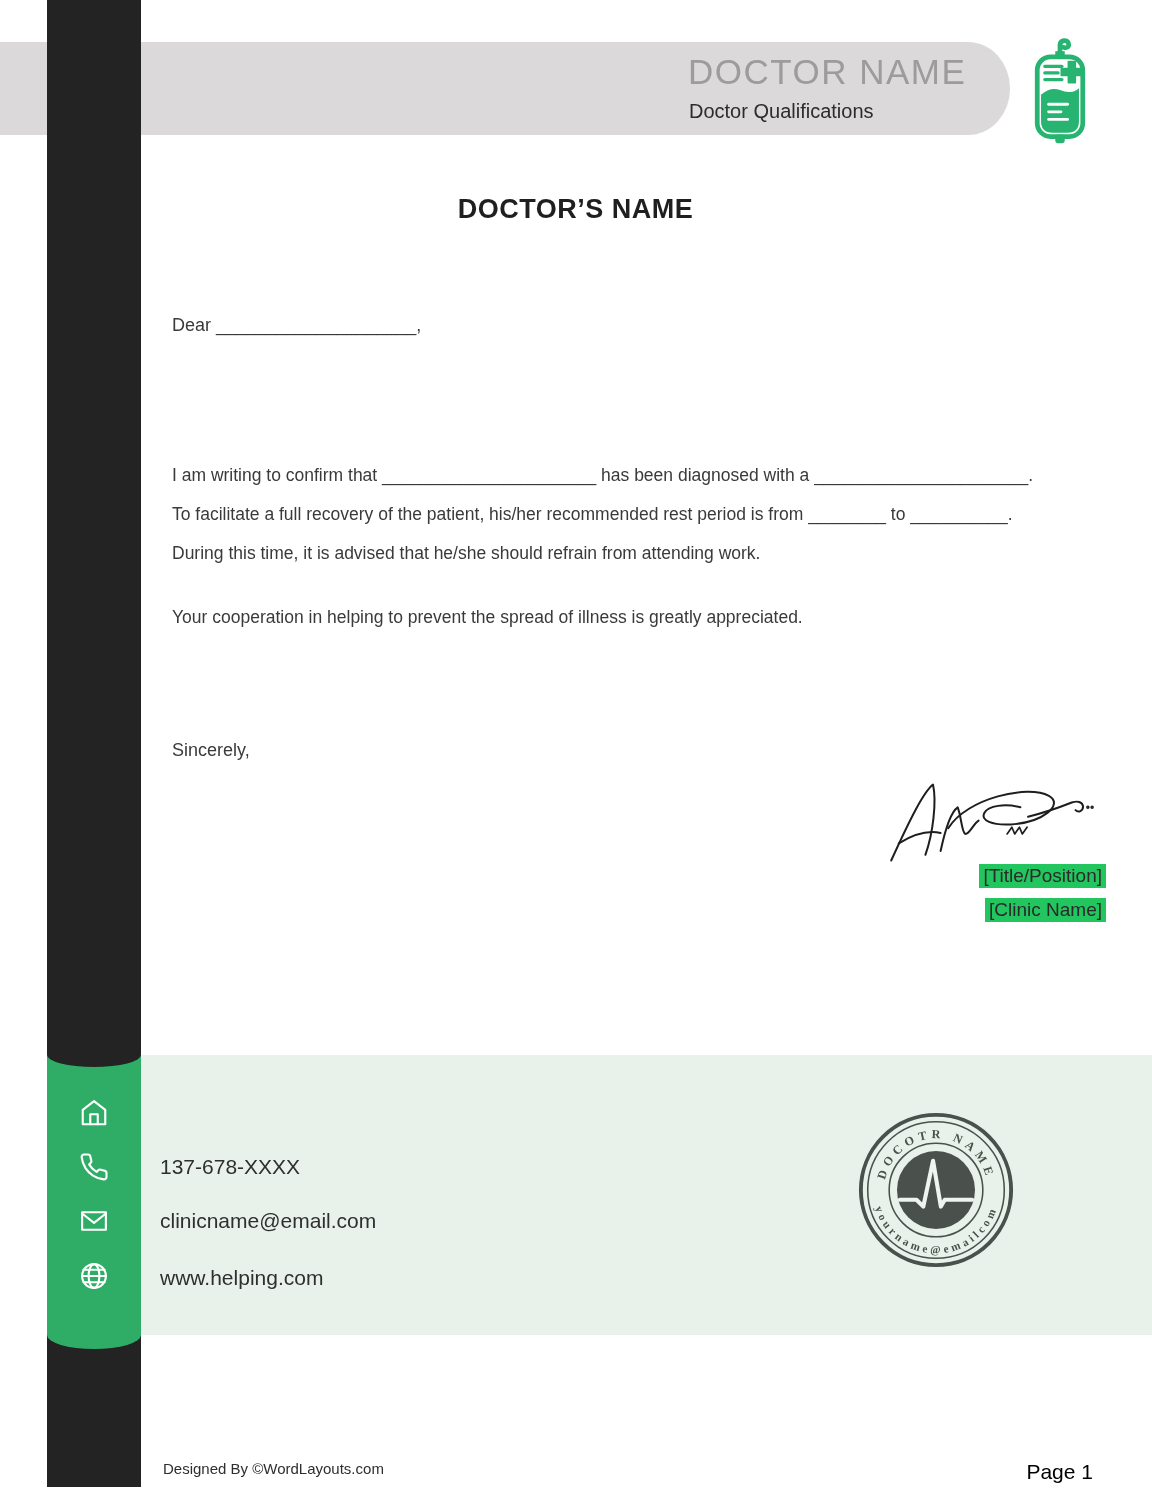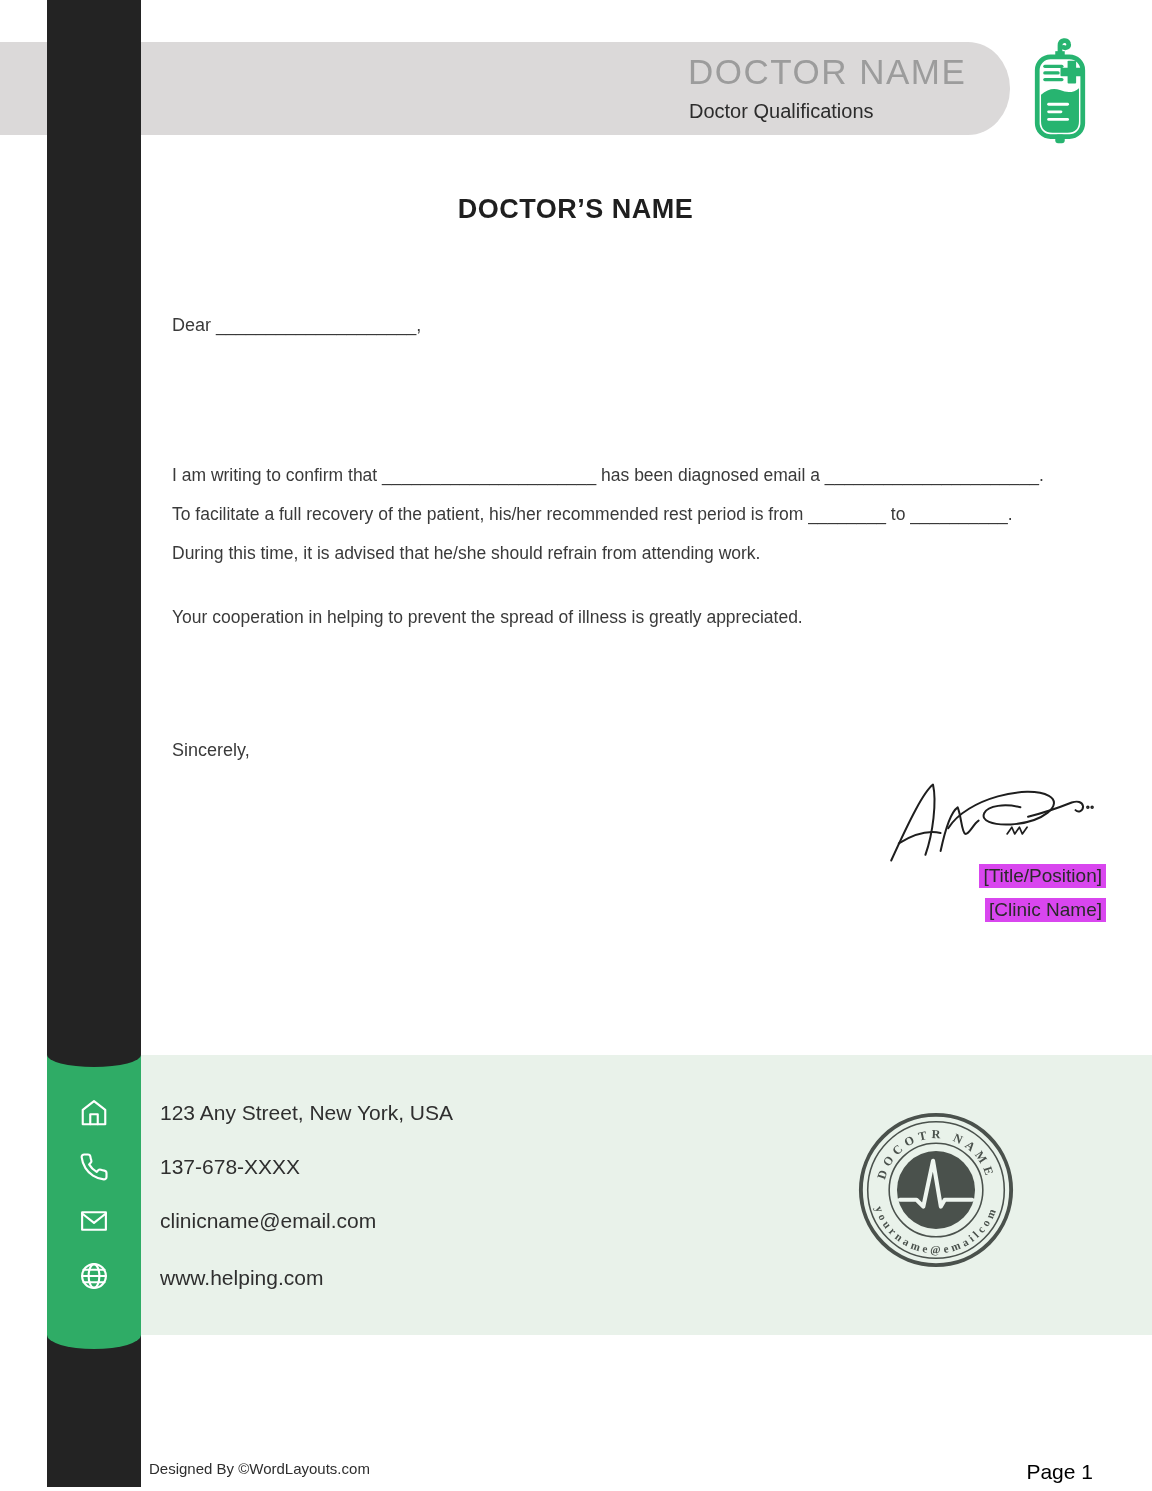--- a/index.html
+++ b/index.html
@@ -59,27 +59,27 @@
   .body-lines{position:absolute;left:172px;top:456px;font-size:17.5px;line-height:39px;color:#3a3a3a;}
   .body-lines div{white-space:nowrap;}
   .coop-line{position:absolute;left:172px;top:607px;font-size:17.5px;color:#3a3a3a;white-space:nowrap;}
   .closing{position:absolute;left:172px;top:740px;font-size:18px;color:#3a3a3a;}
   .signature{position:absolute;left:885px;top:775px;width:210px;height:95px;}
   .placeholders{
     position:absolute;right:69px;top:864px;
     display:flex;flex-direction:column;align-items:flex-end;gap:10px;
   }
   .placeholder{
-    background:#d946ef;color:#2a2a2a;font-size:19px;
+    background:#22c55e;color:#2a2a2a;font-size:19px;
     padding:1px 4px;white-space:nowrap;
   }
   
   .stamp{position:absolute;left:856px;top:1110px;width:160px;height:160px;}
   
-  .footer-credit{position:absolute;left:149px;top:1460px;font-size:15px;color:#2e2e2e;}
+  .footer-credit{position:absolute;left:163px;top:1460px;font-size:15px;color:#2e2e2e;}
   .page-number{position:absolute;right:82px;top:1460px;font-size:21px;color:#000000;}
 </style>
 </head>
 <body>
 
 <div class="page">
 
   <div class="gray-band"></div>
   <div class="doctor-name">DOCTOR NAME</div>
   <div class="doctor-quals">Doctor Qualifications</div>
@@ -133,21 +133,20 @@
   <div class="side-icon" style="top:1261px">
     <svg viewBox="0 0 24 24" fill="none" stroke="#ffffff" stroke-width="1.7" stroke-linecap="round" stroke-linejoin="round">
       <circle cx="12" cy="12" r="9.5"></circle>
       <ellipse cx="12" cy="12" rx="4.3" ry="9.5"></ellipse>
       <line x1="2.5" y1="12" x2="21.5" y2="12"></line>
       <line x1="3.6" y1="7" x2="20.4" y2="7"></line>
       <line x1="3.6" y1="17" x2="20.4" y2="17"></line>
     </svg>
   </div>
 
-  <div class="contact-text" style="top:1101px">123 Any Street, New York, USA</div>
   <div class="contact-text" style="top:1155px">137-678-XXXX</div>
   <div class="contact-text" style="top:1209px">clinicname@email.com</div>
   <div class="contact-text" style="top:1266px">www.helping.com</div>
 
   <svg class="stamp" viewBox="0 0 164 164">
     <defs>
       <path id="arcTop" d="M 29,82 A 53,53 0 0 1 135,82" fill="none"></path>
       <path id="arcBottom" d="M 17,82 A 65,65 0 0 0 147,82" fill="none"></path>
     </defs>
     <circle cx="82" cy="82" r="77" fill="none" stroke="#4a514c" stroke-width="4"></circle>
@@ -159,21 +158,21 @@
       <textPath href="#arcTop" startOffset="50%" text-anchor="middle">DOCOTR NAME</textPath>
     </text>
     <text font-family="Liberation Serif, serif" font-size="11.5" font-weight="bold" letter-spacing="3.5" fill="#4a514c">
       <textPath href="#arcBottom" startOffset="50%" text-anchor="middle">yourname@emailcom</textPath>
     </text>
   </svg>
 
   <div class="note-title">DOCTOR’S NAME</div>
   <div class="salutation">Dear ____________________,</div>
   <div class="body-lines">
-    <div>I am writing to confirm that ______________________ has been diagnosed email a ______________________.</div>
+    <div>I am writing to confirm that ______________________ has been diagnosed with a ______________________.</div>
     <div>To facilitate a full recovery of the patient, his/her recommended rest period is from ________ to __________.</div>
     <div>During this time, it is advised that he/she should refrain from attending work.</div>
   </div>
   <div class="coop-line">Your cooperation in helping to prevent the spread of illness is greatly appreciated.</div>
   <div class="closing">Sincerely,</div>
 
   <svg class="signature" viewBox="0 0 220 100">
     <g stroke="#1e1e1e" fill="none" stroke-width="2.1" stroke-linecap="round" stroke-linejoin="round">
       <path d="M6,90 C26,46 40,18 50,10 C54,28 50,62 42,84"></path>
       <path d="M14,72 C30,62 44,58 58,61"></path>

